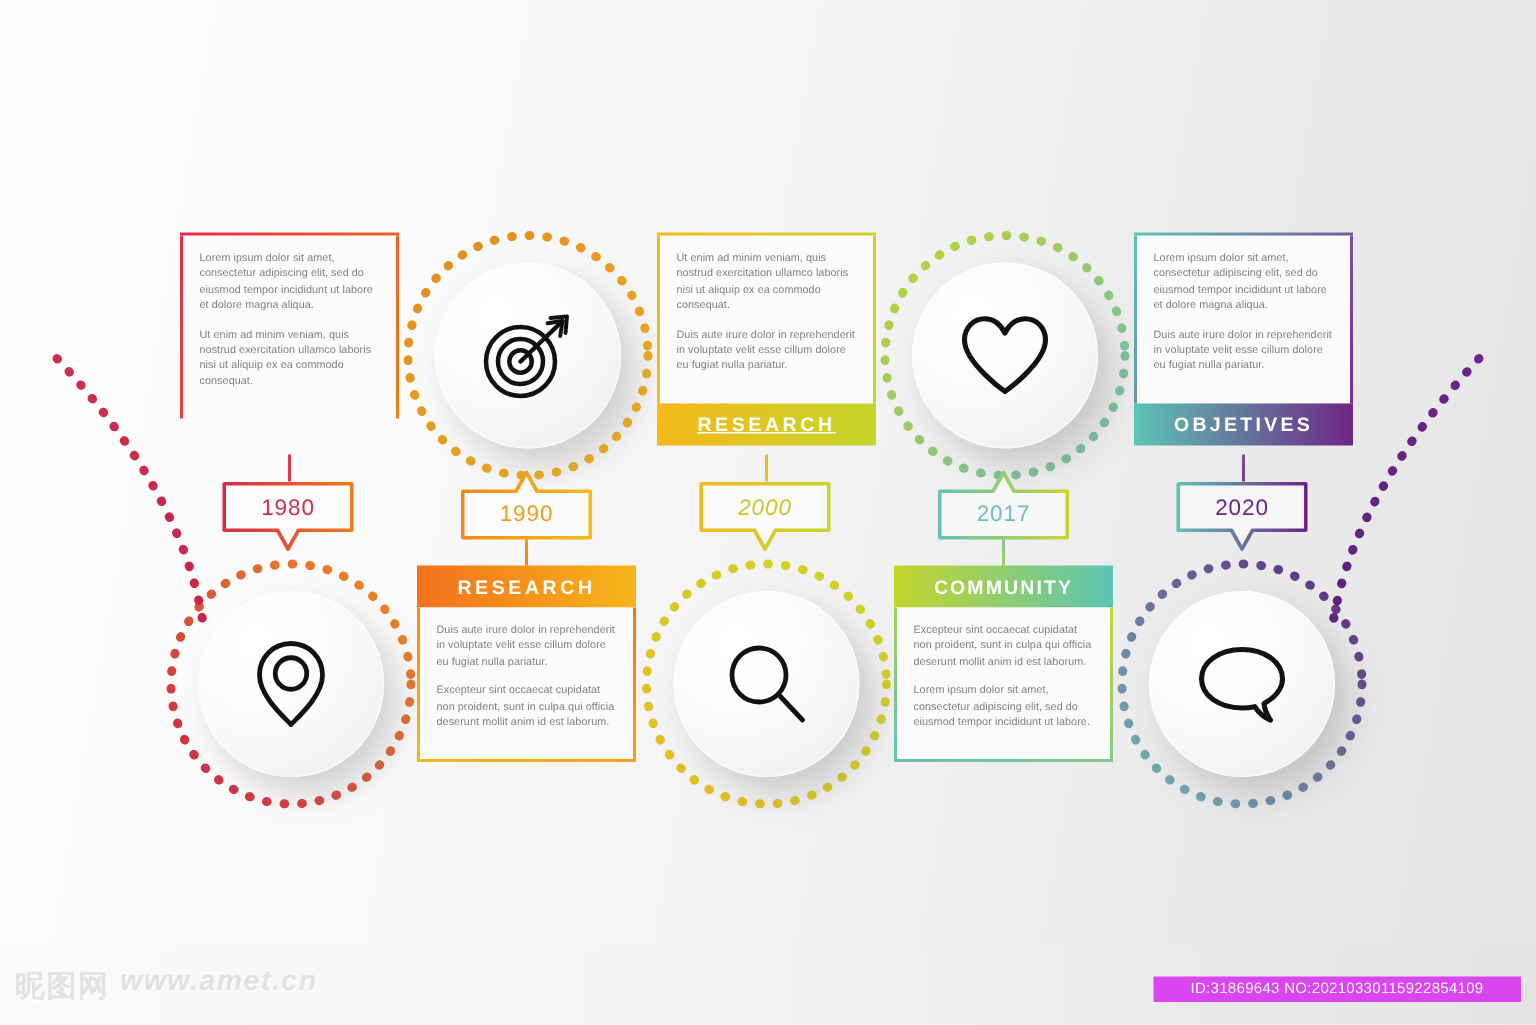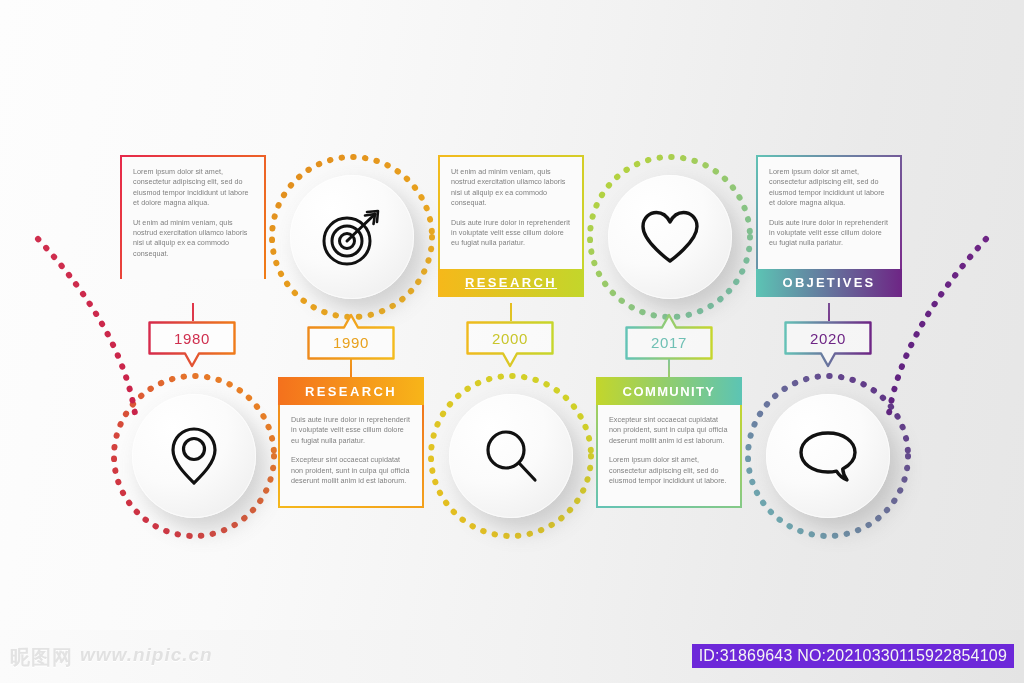--- a/index.html
+++ b/index.html
@@ -62,22 +62,22 @@
   
   .stem{position:absolute;width:2px;}
 
   
   .wm-bar{position:absolute;left:0;bottom:0;width:1024px;height:53px;
     background:linear-gradient(90deg,#fbfbfb 0%,#f2f2f2 50%,#e4e4e4 100%);}
   .wm-logo{position:absolute;left:10px;bottom:12px;display:flex;gap:7px;
     color:#e3e3e3;font-size:20px;font-weight:bold;letter-spacing:1px;
     text-shadow:0 1px 0 #ffffff;}
   .wm-cn{font-size:19px;font-style:italic;color:#e1e1e1;}
-  .wm-id{position:absolute;right:10px;bottom:15px;background:#6d28d9;color:#f4f4f4;
-    font-size:16px;padding:3px 7px;letter-spacing:.2px;}
+  .wm-id{position:absolute;right:10px;bottom:15px;background:#d946ef;color:#f4f4f4;
+    font-size:10px;padding:3px 25px;letter-spacing:.2px;}
 </style>
 </head>
 <body>
 
 <div class="stage">
 
   <svg class="dots-layer" viewBox="0 0 1024 683" xmlns="http://www.w3.org/2000/svg">
     <defs>
 
       <linearGradient id="gr-location" x1="0" y1="1" x2="1" y2="0">
@@ -188,21 +188,21 @@
   </div>
 
   <div class="card top" style="left:438px;top:155px;">
     <div class="body" style="border-image:linear-gradient(120deg,#f3ba1d,#c7d62c) 1;">
       <p>Ut enim ad minim veniam, quis nostrud exercitation ullamco laboris nisi ut aliquip ex ea commodo consequat.</p>
       <p>Duis aute irure dolor in reprehenderit in voluptate velit esse cillum dolore eu fugiat nulla pariatur.</p>
     </div>
     <div class="bar" style="background:linear-gradient(90deg,#f6b81a,#c3d62b);text-decoration:underline;">RESEARCH</div>
   </div>
   <div class="stem" style="left:510px;top:303px;height:18px;background:linear-gradient(180deg,#e7bd20,#dcc626);"></div>
-  <div class="year" style="left:466px;top:321px;">
+  <div class="year" style="left:466px;top:321px;font-style:italic;">
     <svg class="notch-svg" width="88" height="48" viewBox="0 0 88 48">
       <defs>
           <linearGradient id="yg3" x1="0" y1="0" x2="1" y2="0">
         <stop offset="0%" stop-color="#f0ba1e"></stop>
             <stop offset="100%" stop-color="#c6d62c"></stop>
       </linearGradient>
         </defs>
       <path d="M1.5 1.5 H86.5 V32.5 H51 L44 45 L37 32.5 H1.5 Z" fill="rgba(255,255,255,0.55)" stroke="url(#yg3)" stroke-width="2.4" stroke-linejoin="round"></path>
     </svg>
     <div class="lbl" style="color:#c9c62b;">2000</div>
@@ -269,17 +269,17 @@
     <div class="bar" style="background:linear-gradient(90deg,#c3d62b,#5cc4b4);letter-spacing:1.4px;">COMMUNITY</div>
     <div class="body" style="border-image:linear-gradient(200deg,#c6d62d,#63c3b6) 1;">
       <p>Excepteur sint occaecat cupidatat non proident, sunt in culpa qui officia deserunt mollit anim id est laborum.</p>
       <p>Lorem ipsum dolor sit amet, consectetur adipiscing elit, sed do eiusmod tempor incididunt ut labore.</p>
     </div>
   </div>
 
   <div class="wm-bar"></div>
   <div class="wm-logo">
     <span>昵图网</span>
-    <span class="wm-cn">www.nipic.cn</span>
+    <span class="wm-cn">www.amet.cn</span>
   </div>
   <div class="wm-id">ID:31869643 NO:20210330115922854109</div>
 
 </div>
 
 </body></html>

